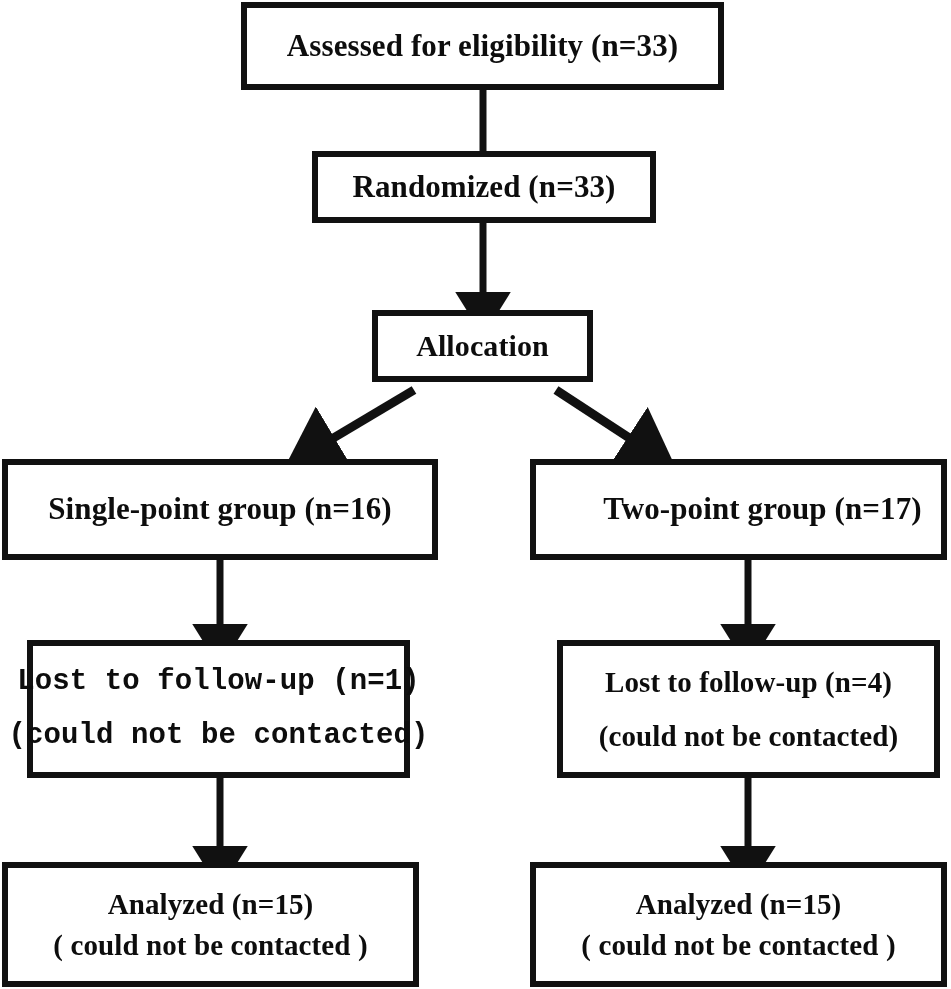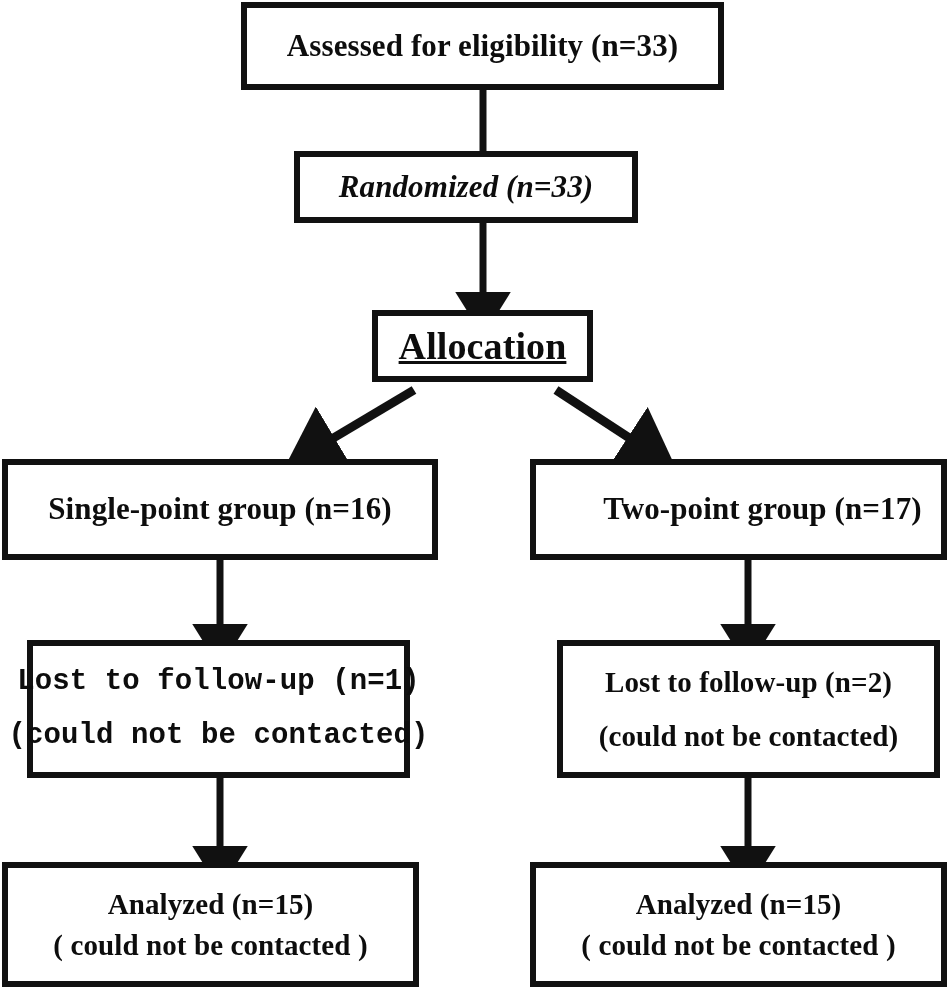--- a/index.html
+++ b/index.html
@@ -37,32 +37,32 @@
   }
   .node-line {
     font-weight: bold;
     color: #0d0d0d;
     line-height: 1.12;
     white-space: nowrap;
     letter-spacing: 0.1px;
   }
   
   #box-assessed      { left: 241px; top: 2px;   width: 483px; height: 88px; }
-  #box-randomized    { left: 294px; top: 151px; width: 344px; height: 72px; font-style: italic; }
+  #box-randomized    { left: 312px; top: 151px; width: 344px; height: 72px; }
   #box-allocation    { left: 372px; top: 310px; width: 221px; height: 72px; }
   #box-group-left    { left: 2px;   top: 459px; width: 436px; height: 101px; }
   #box-group-right   { left: 530px; top: 459px; width: 417px; height: 101px; padding-left: 48px; }
   #box-lost-left     { left: 27px;  top: 640px; width: 383px; height: 138px; font-family: Liberation Mono, monospace; }
   #box-lost-right    { left: 557px; top: 640px; width: 383px; height: 138px; }
   #box-analyzed-left { left: 2px;   top: 862px; width: 417px; height: 125px; }
   #box-analyzed-right{ left: 530px; top: 862px; width: 417px; height: 125px; }
 
   #box-assessed .node-line      { font-size: 31px; }
   #box-randomized .node-line    { font-size: 31px; }
-  #box-allocation .node-line    { font-size: 38px; text-decoration: underline; }
+  #box-allocation .node-line    { font-size: 30px; }
   #box-group-left .node-line,
   #box-group-right .node-line   { font-size: 31px; text-align: center; }
   #box-lost-left .node-line,
   #box-lost-right .node-line    { font-size: 29px; }
   #box-lost-left .node-line + .node-line,
   #box-lost-right .node-line + .node-line { margin-top: 22px; }
   #box-analyzed-left .node-line,
   #box-analyzed-right .node-line{ font-size: 29px; }
   #box-analyzed-left .node-line + .node-line,
   #box-analyzed-right .node-line + .node-line { margin-top: 8px; }
@@ -115,21 +115,21 @@
   <div class="node-box" id="box-group-right">
     <div class="node-line">Two-point group (n=17)</div>
   </div>
 
   <div class="node-box" id="box-lost-left">
     <div class="node-line">Lost to follow-up (n=1)</div>
     <div class="node-line">(could not be contacted)</div>
   </div>
 
   <div class="node-box" id="box-lost-right">
-    <div class="node-line">Lost to follow-up (n=2)</div>
+    <div class="node-line">Lost to follow-up (n=4)</div>
     <div class="node-line">(could not be contacted)</div>
   </div>
 
   <div class="node-box" id="box-analyzed-left">
     <div class="node-line">Analyzed (n=15)</div>
     <div class="node-line">( could not be contacted )</div>
   </div>
 
   <div class="node-box" id="box-analyzed-right">
     <div class="node-line">Analyzed (n=15)</div>

